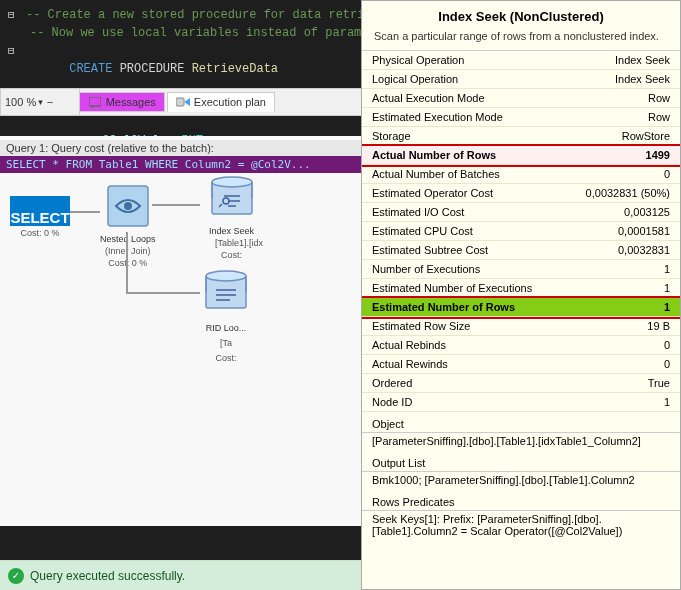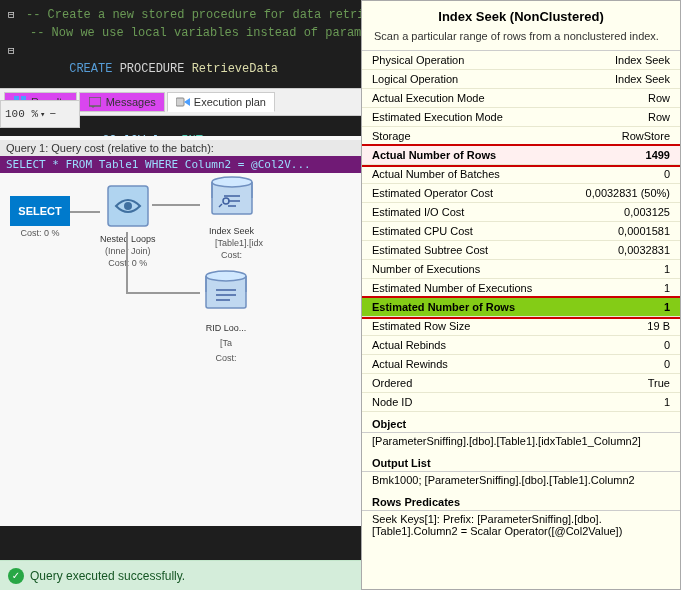--- a/index.html
+++ b/index.html
@@ -171,21 +171,21 @@
     }
 
     .tooltip-table td:last-child {
       text-align: right;
       color: #000;
       white-space: nowrap;
     }
 
     .tooltip-section {
       padding: 6px 10px 2px;
-      font-weight: bold;
+      font-weight: normal;
       font-size: 11px;
       color: #000;
       border-bottom: 1px solid #ccc;
     }
 
     .tooltip-section-content {
       padding: 2px 10px 4px;
       font-size: 11px;
       color: #000;
     }
@@ -281,36 +281,36 @@
     <span class="toolbar-tab-icon">
       <svg width="14" height="12" viewBox="0 0 14 12">
         <rect x="0" y="2" width="8" height="8" rx="1" fill="#d0d0d0" stroke="#888" stroke-width="1"></rect>
         <polygon points="8,6 14,2 14,10" fill="#4a9eff"></polygon>
       </svg>
     </span>
     <span>Execution plan</span>
   </div>
 </div>
 
-<div style="position:absolute;top:88px;left:0;width:80px;height:28px;background:#f0f0f0;border:1px solid #ccc;display:flex;align-items:center;padding:0 4px;font-family:Liberation Mono, monospace;font-size:11px;color:#333;gap:2px;z-index:5;margin-top:12px;">
+<div style="position:absolute;top:88px;left:0;width:80px;height:28px;background:#f0f0f0;border:1px solid #ccc;display:flex;align-items:center;padding:0 4px;font-family:Liberation Sans, sans-serif;font-size:11px;color:#333;gap:2px;z-index:5;">
   <span>100 %</span>
   <span style="font-size:9px;">▾</span>
   <span style="margin-left:2px;cursor:pointer;">−</span>
 </div>
 
 <div class="plan-container">
   <div class="plan-query-row">
     <span>Query 1: Query cost (relative to the batch):</span>
   </div>
   <div style="position:absolute;top:20px;left:0;width:370px;background:#701a75;color:#9cdcfe;font-family:Consolas,monospace;font-size:11px;padding:2px 6px;">
     <span>SELECT * FROM Table1 WHERE Column2 = @Col2V...</span>
   </div>
 
   <div style="position:absolute;top:60px;left:10px;display:flex;flex-direction:column;align-items:center;gap:2px;">
-    <div style="width:60px;height:30px;background:#007acc;color:white;font-size:11px;font-family:Segoe UI,Arial,sans-serif;display:flex;align-items:center;justify-content:center;font-weight:bold;">
+    <div style="width:60px;height:30px;background:#007acc;color:white;font-size:15px;font-family:Segoe UI,Arial,sans-serif;display:flex;align-items:flex-end;justify-content:center;font-weight:bold;">
       <span>SELECT</span>
     </div>
     <span style="font-size:9px;color:#555;font-family:Segoe UI,Arial,sans-serif;">Cost: 0 %</span>
   </div>
 
   <div style="position:absolute;top:75px;left:70px;width:30px;height:2px;background:#999;"></div>
 
   <div style="position:absolute;top:44px;left:100px;display:flex;flex-direction:column;align-items:center;gap:2px;">
     <div style="width:52px;height:52px;display:flex;align-items:center;justify-content:center;">
       <svg width="48" height="48" viewBox="0 0 48 48">

